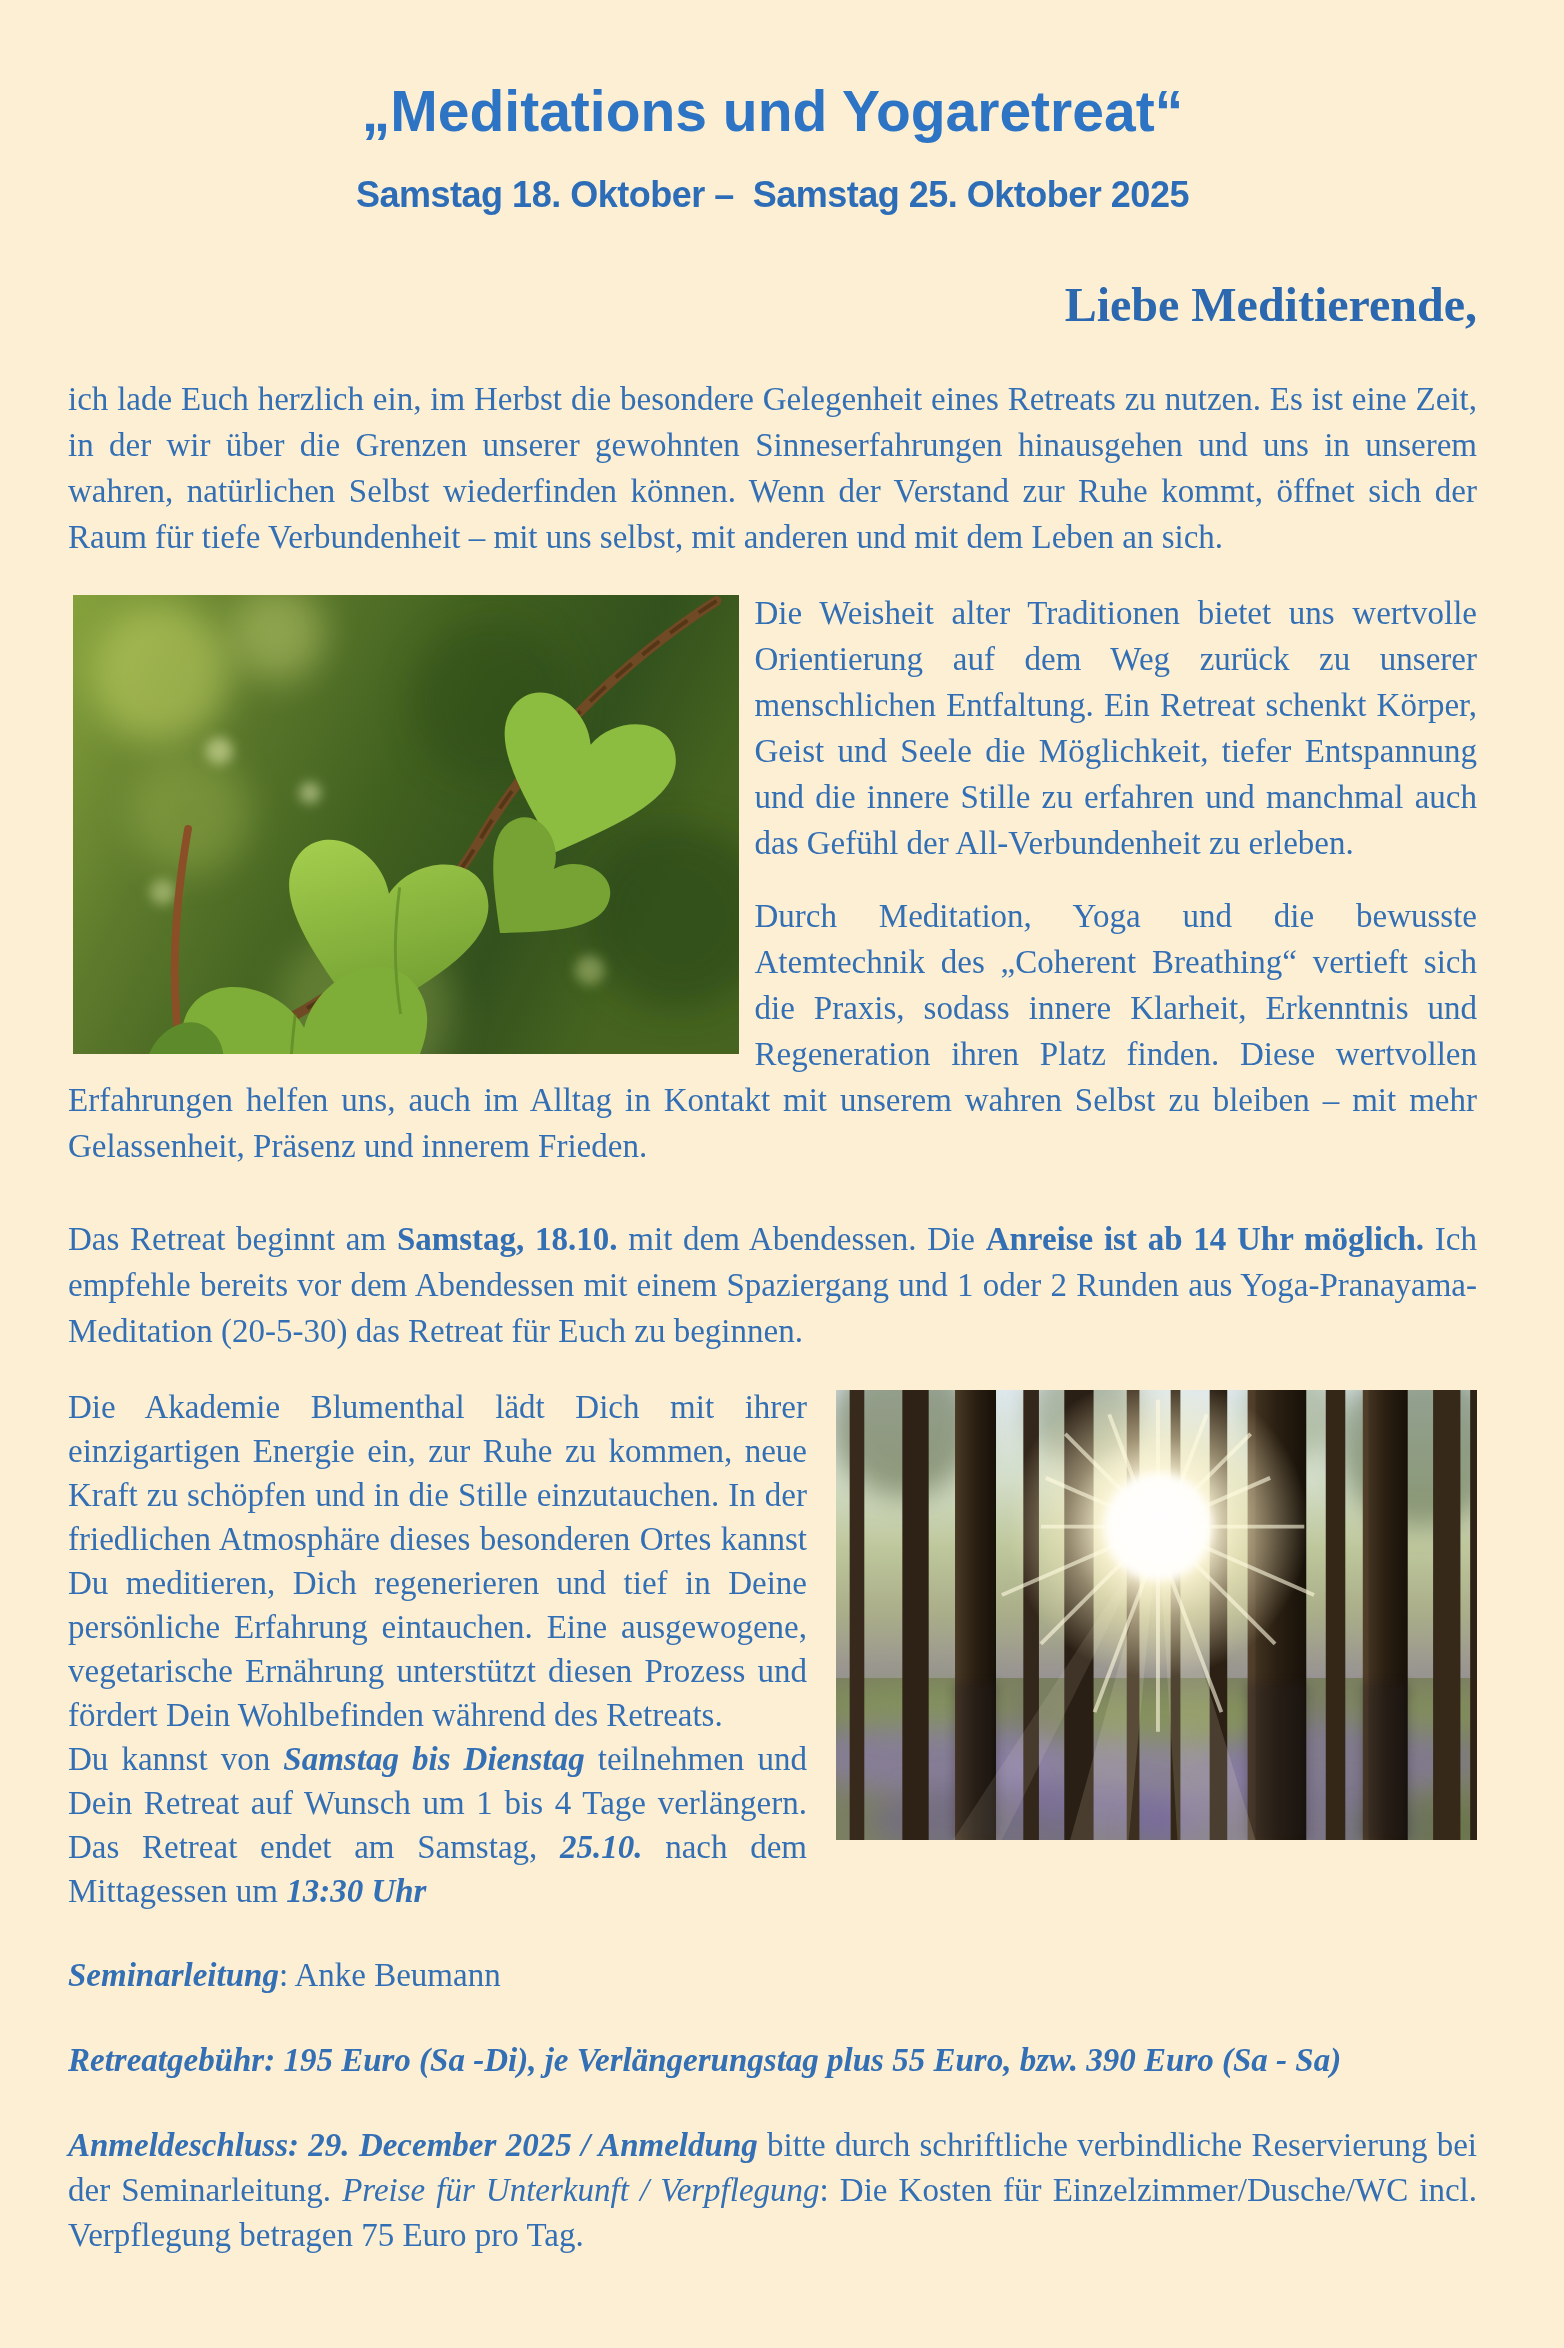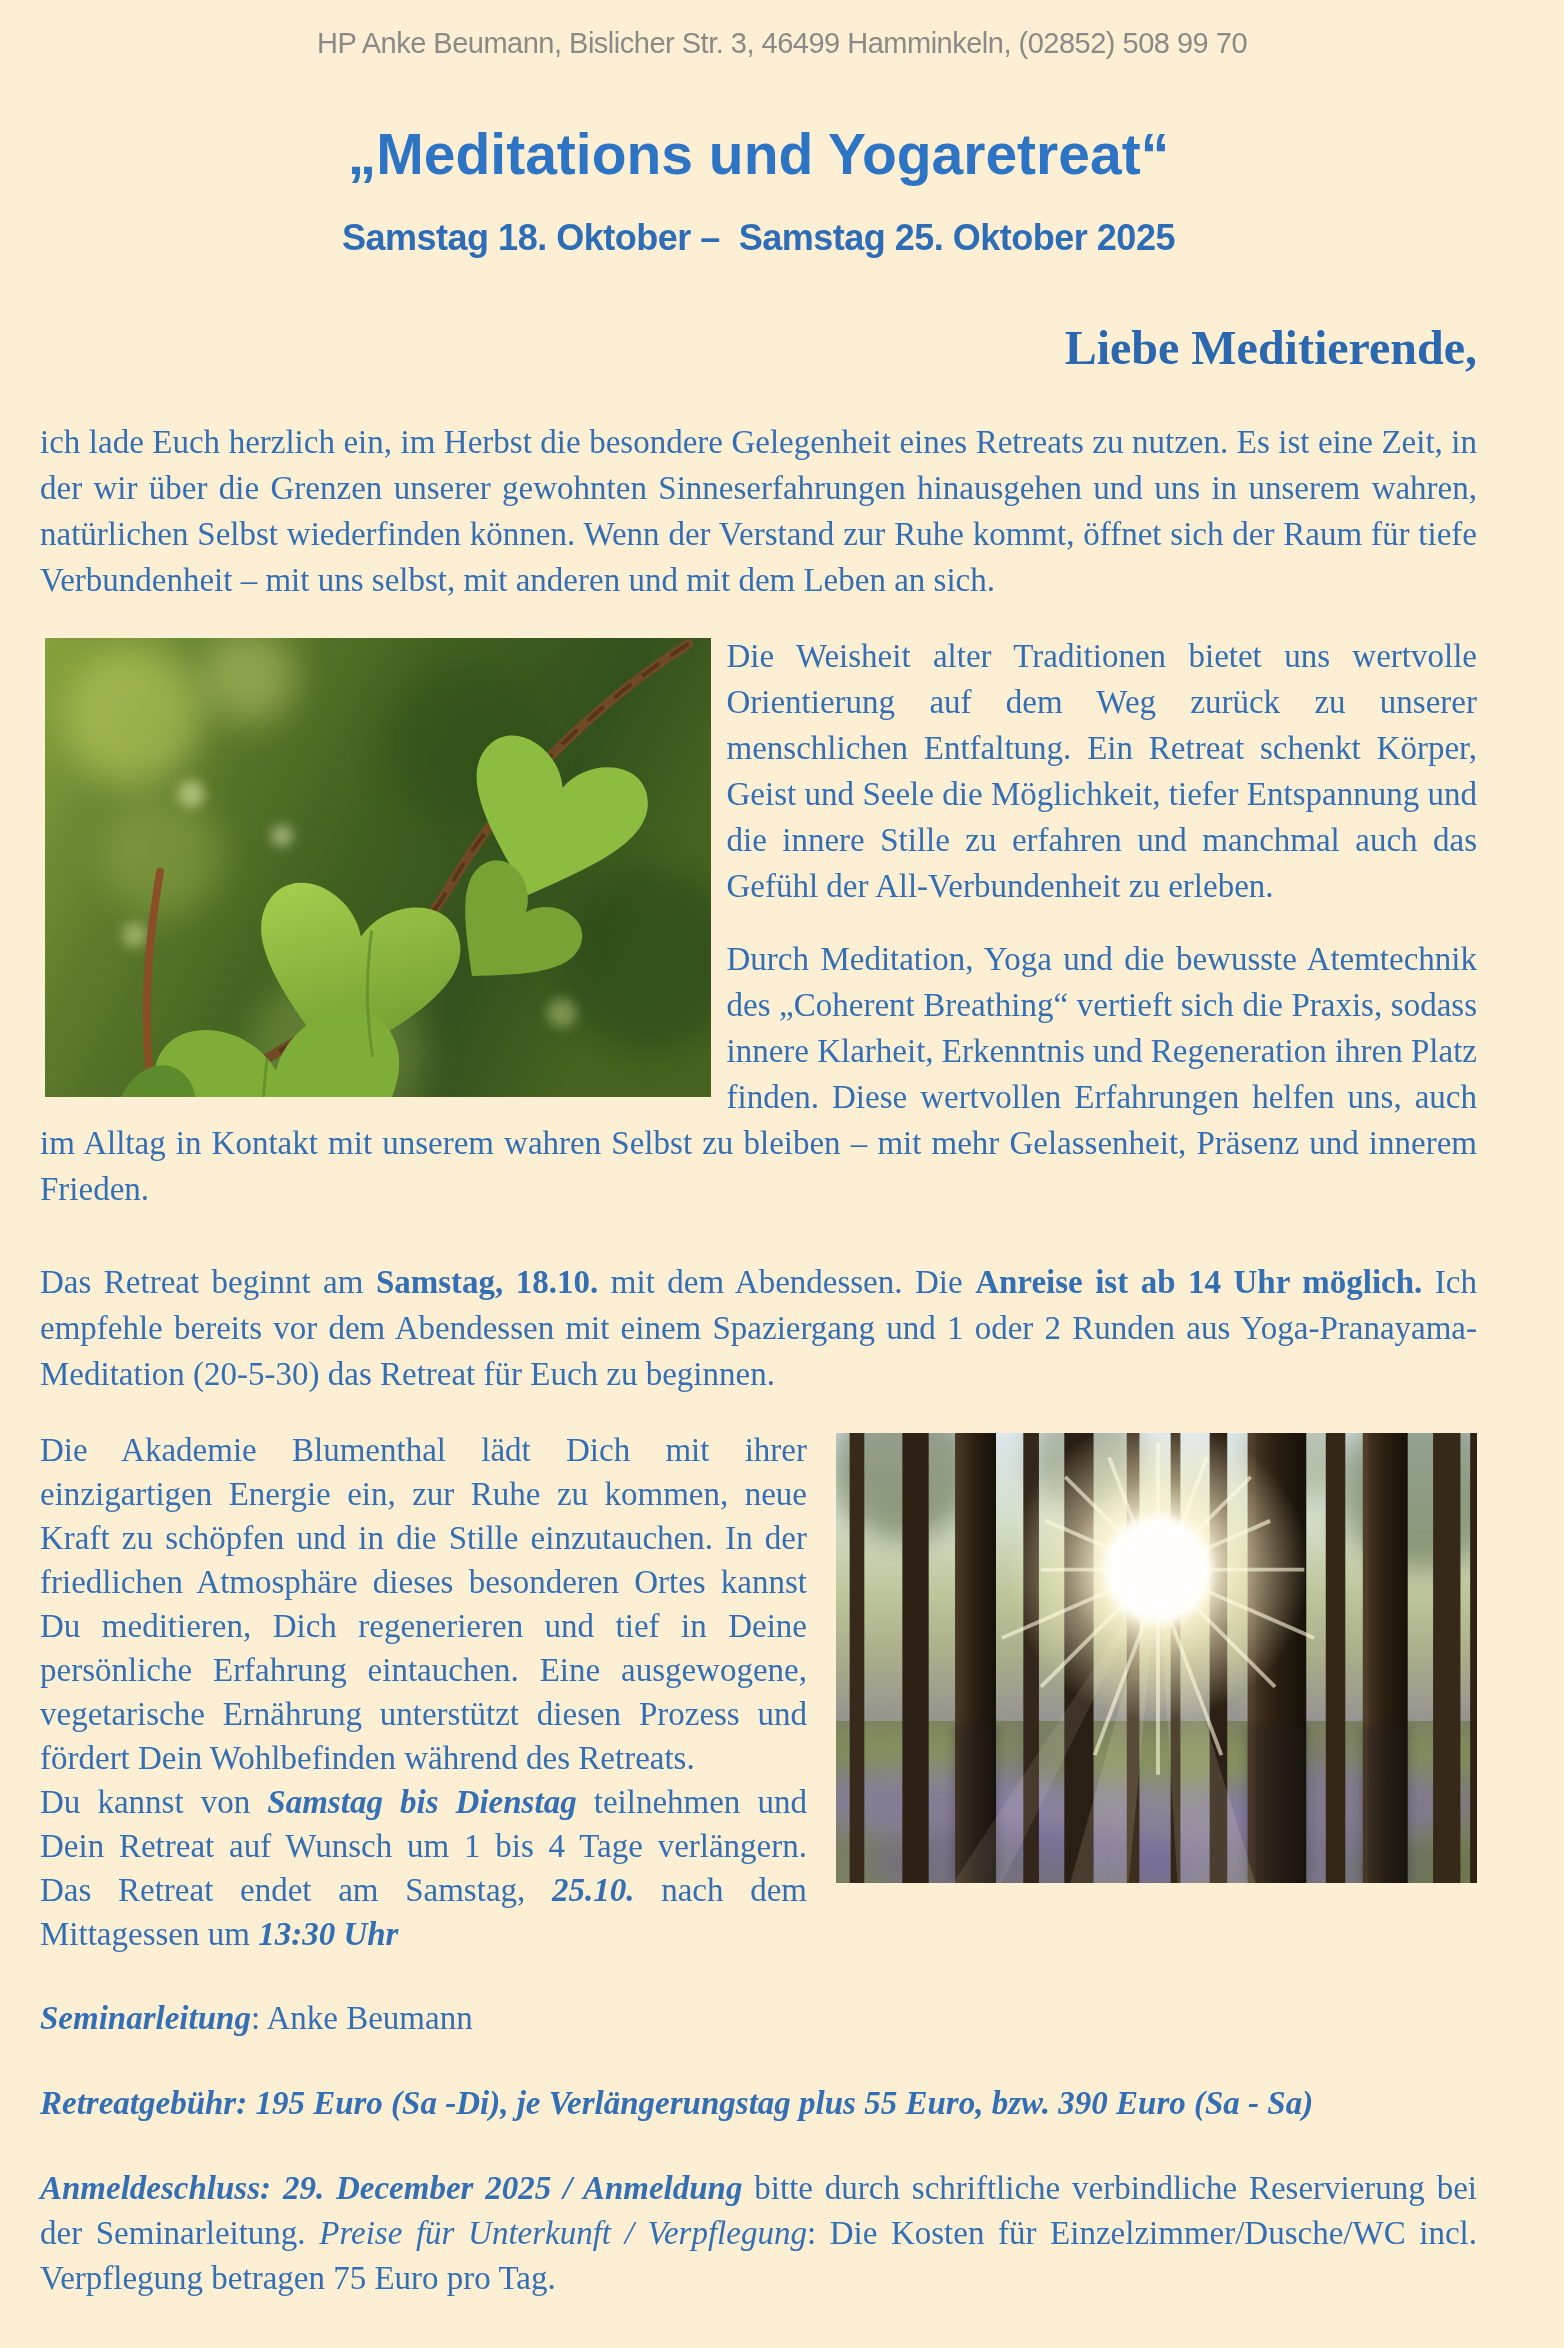--- a/index.html
+++ b/index.html
@@ -10,21 +10,21 @@
   }
   *{box-sizing:border-box;margin:0;padding:0;}
   html,body{background:#e8e0cd;}
   .page{
     width:1564px;height:2348px;margin:0 auto;position:relative;
     background:var(--page-bg,#fcefd4);
     overflow:hidden;
     font-family:"Liberation Serif","DejaVu Serif",serif;
     color:var(--body-blue,#336fb4);
   }
-  .content{padding:0 87px 0 40px;}
+  .content{padding:0 87px 0 68px;}
   
   .letterhead{padding-top:21.5px;text-align:center;
     font-family:"Liberation Sans","DejaVu Sans",sans-serif;
     color:var(--header-gray,#8a8a88);font-size:29px;line-height:43px;letter-spacing:-0.5px;}
   .letterhead .gap{display:inline-block;width:29px;}
   
   .title{margin-top:55px;text-align:center;
     font-family:"Liberation Sans","DejaVu Sans",sans-serif;
     font-weight:700;font-size:57px;line-height:68px;color:var(--title-blue,#2e74c4);}
   .subtitle{margin-top:25px;text-align:center;white-space:pre-wrap;
@@ -47,21 +47,20 @@
   .section2{margin-top:31px;}
   .photo-forest{float:right;width:641px;height:450px;margin:5.9px 0 13.7px 29px;}
   .akademie{line-height:44px;}
   .details p{margin-top:40px;font-size:33px;line-height:45px;}
 </style>
 </head>
 <body>
 
 <div class="page">
   <div class="letterhead">
-    <div>HP Anke Beumann, Bislicher Str. 3, 46499 Hamminkeln, (02852) 508 99 70</div>
   </div>
 
   <div class="content">
     <h1 class="title">„Meditations und Yogaretreat“</h1>
     <div class="subtitle">Samstag 18. Oktober –  Samstag 25. Oktober 2025</div>
     <div class="salutation">Liebe Meditierende,</div>
 
     <p class="para intro">ich lade Euch herzlich ein, im Herbst die besondere Gelegenheit eines Retreats zu nutzen. Es ist eine Zeit, in der wir über die Grenzen unserer gewohnten Sinneserfahrungen hinausgehen und uns in unserem wahren, natürlichen Selbst wiederfinden können. Wenn der Verstand zur Ruhe kommt, öffnet sich der Raum für tiefe Verbundenheit – mit uns selbst, mit anderen und mit dem Leben an sich.</p>
 
     <div class="section1">

